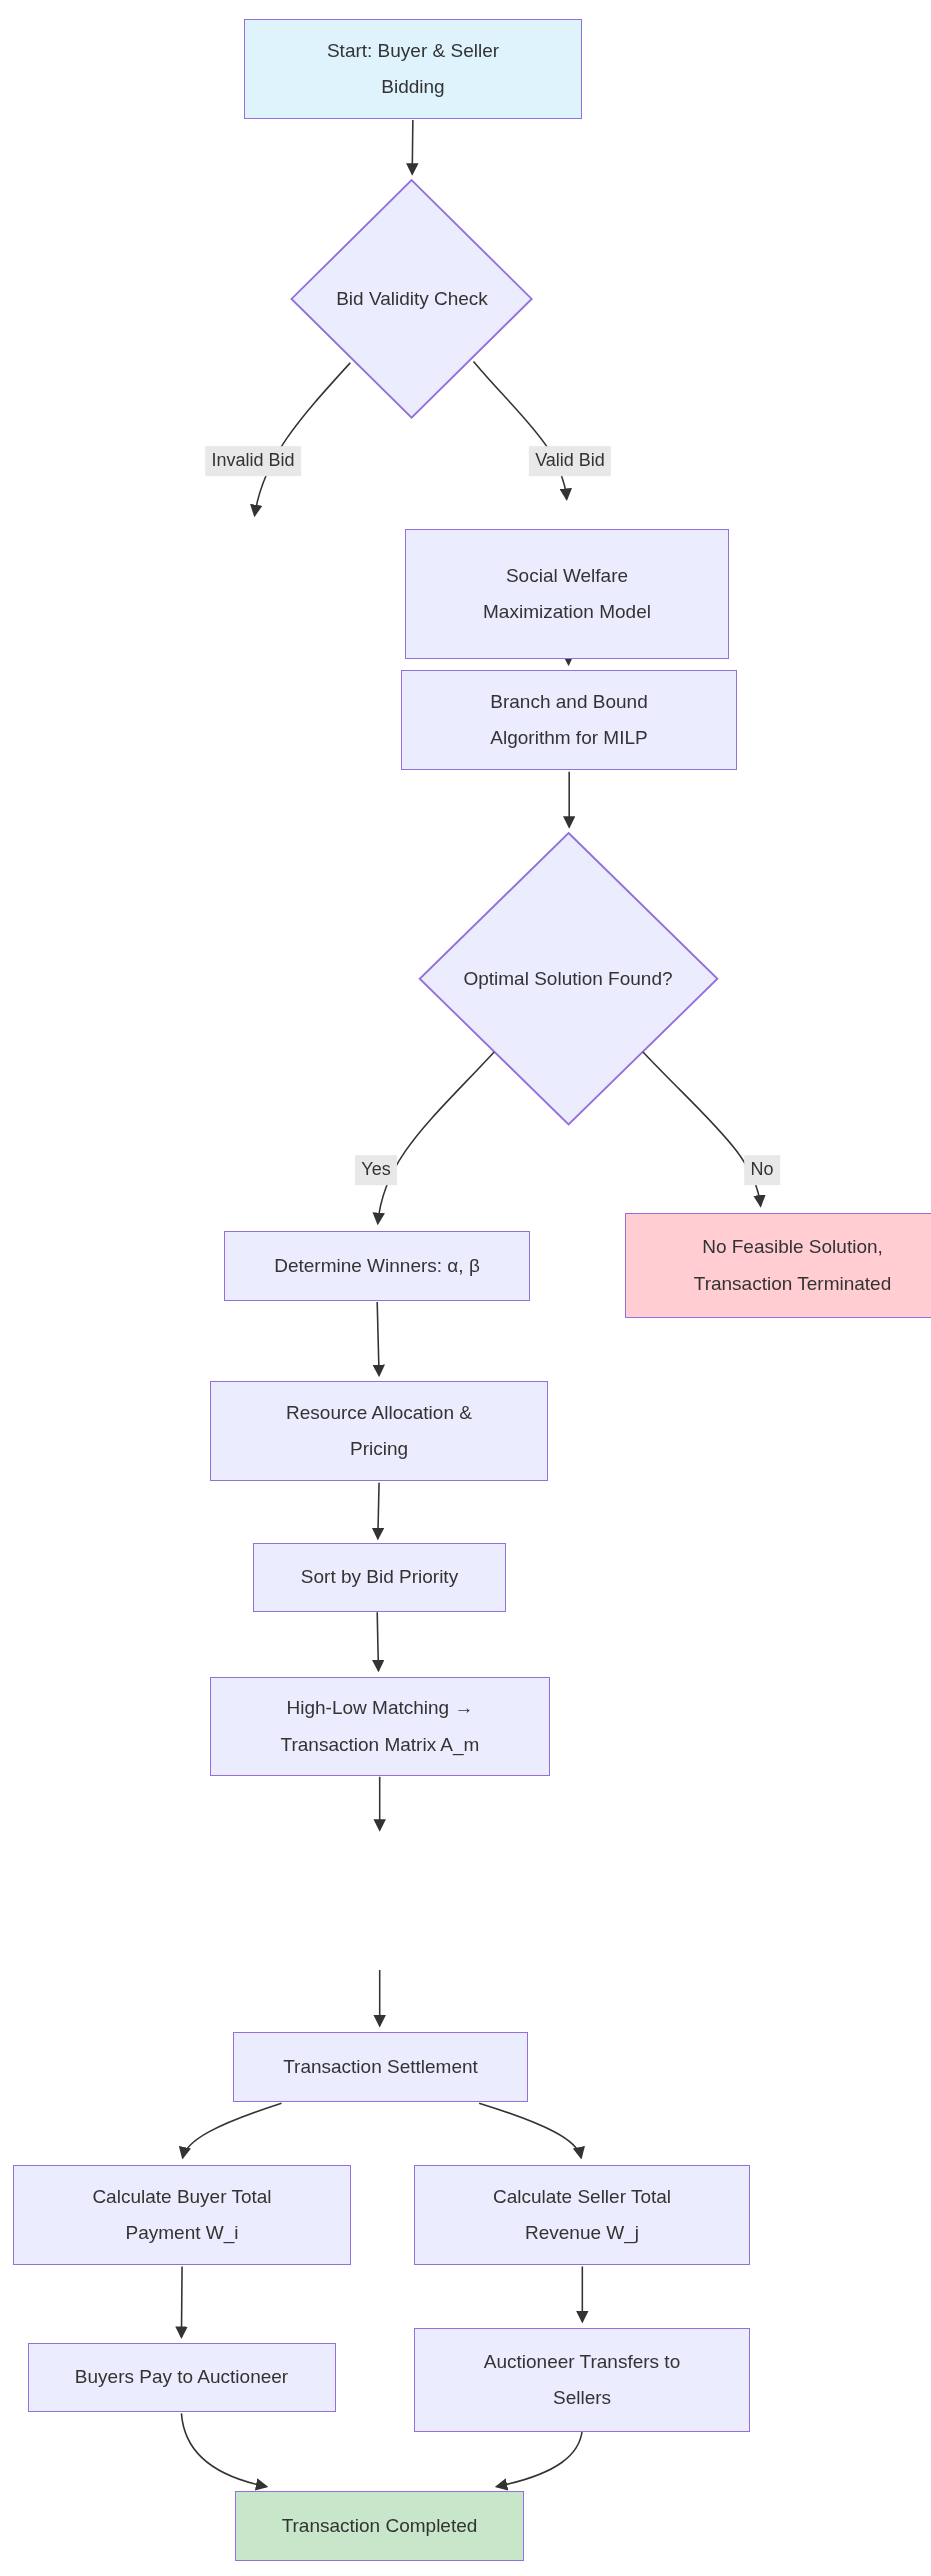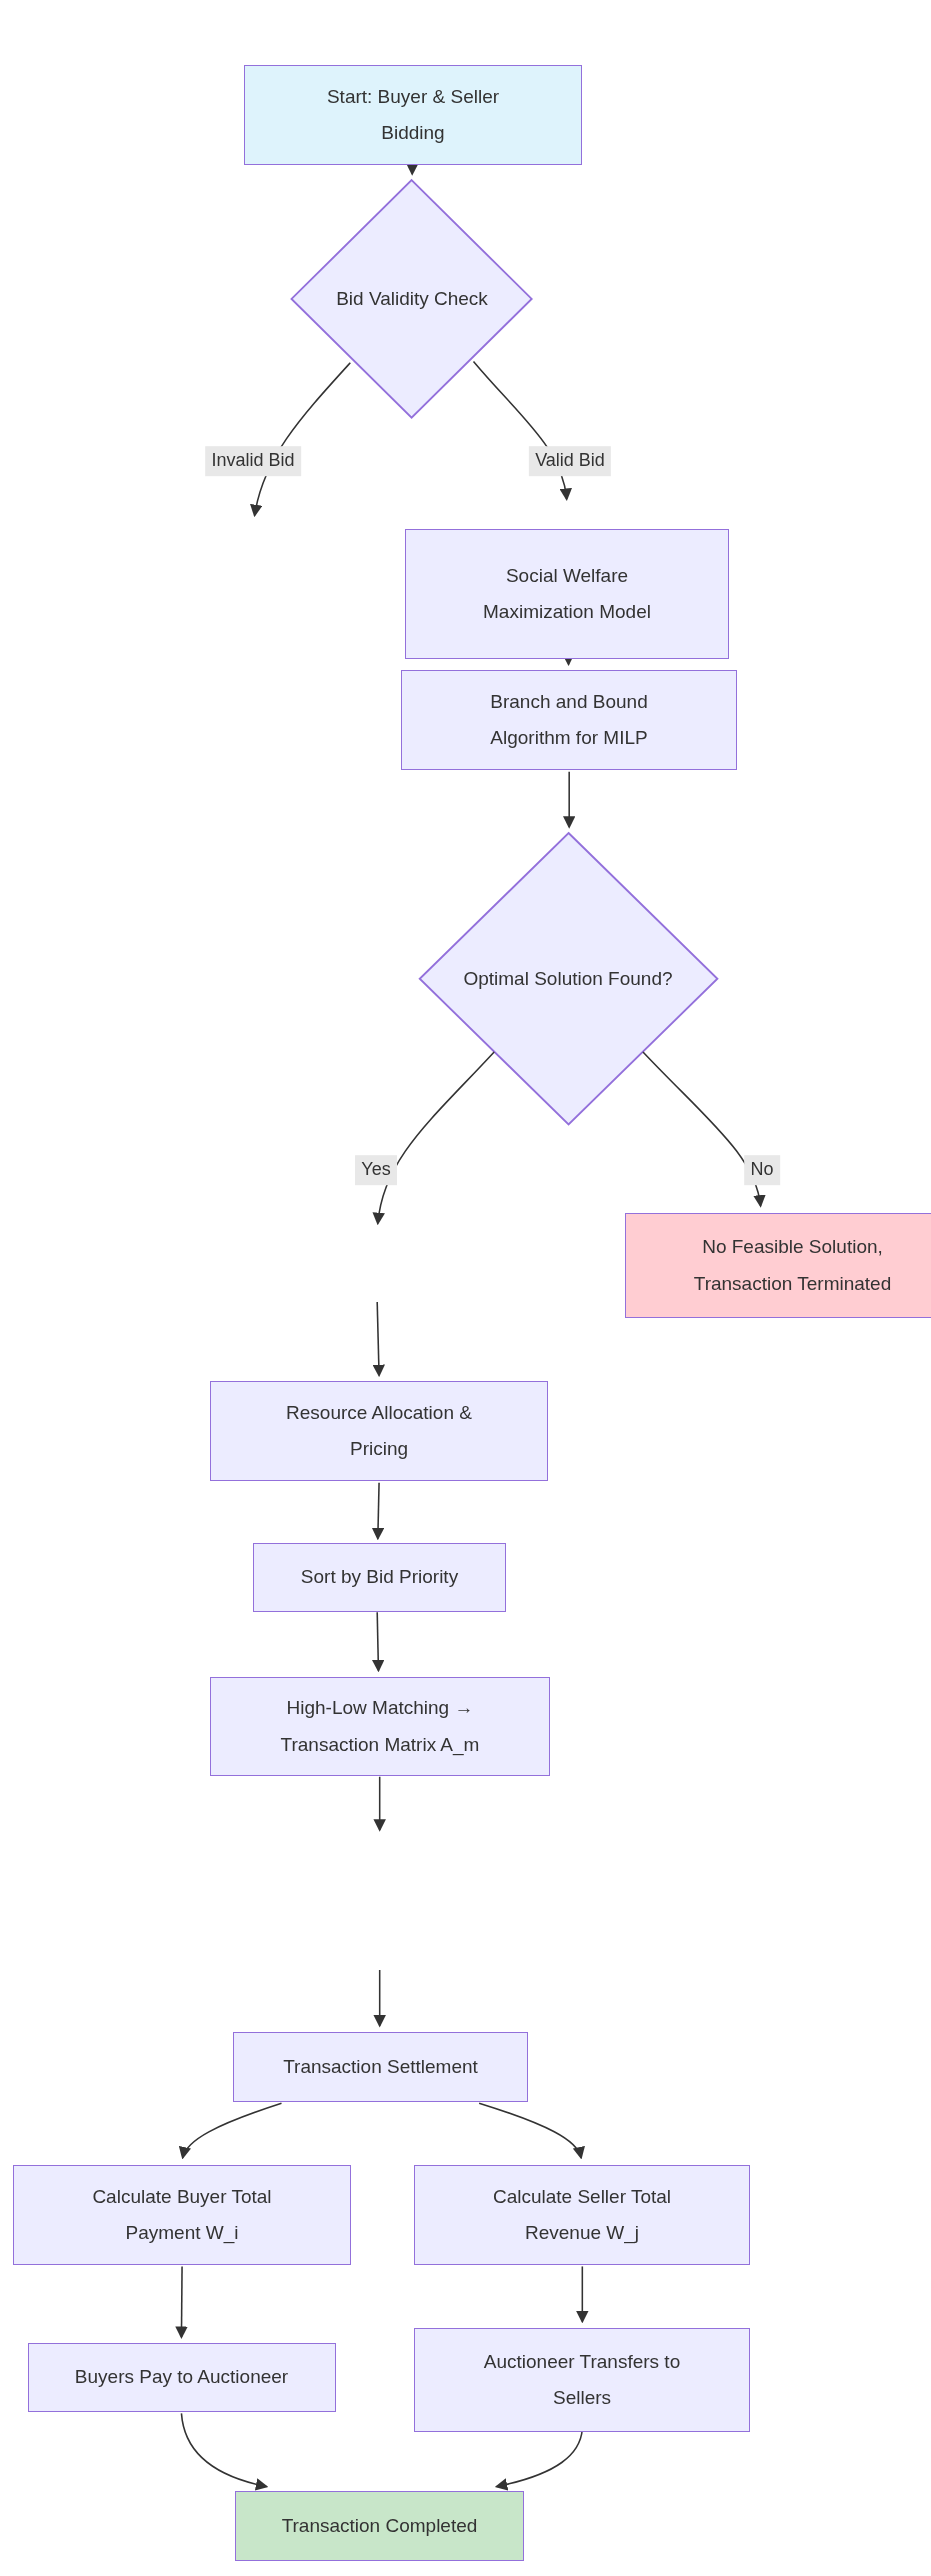--- a/index.html
+++ b/index.html
@@ -38,21 +38,21 @@
     align-items: center;
     justify-content: center;
     text-align: center;
     background: #ECECFF;
     border: 1.9px solid #9370DB;
     color: #333333;
     font-size: 19px;
     line-height: 1.9;
   }
   .node .line { display: block; white-space: nowrap; }
-  .node.start   { background: #DEF3FC; margin-top: 46px; }
+  .node.start   { background: #DEF3FC; }
   .node.error   { background: #FFCDD2; margin-left: 31px; }
   .node.success { background: #C8E6C9; }
   .dlabel {
     position: absolute;
     transform: translate(-50%, -50%);
     color: #333333;
     font-size: 19px;
     white-space: nowrap;
     text-align: center;
   }
@@ -115,20 +115,23 @@
     <span class="line">Maximization Model</span>
   </div>
 
   <div class="node" style="left:401px;top:670px;width:336px;height:100px">
     <span class="line">Branch and Bound</span>
     <span class="line">Algorithm for MILP</span>
   </div>
 
   <div class="dlabel" style="left:568px;top:979px">Optimal Solution Found?</div>
 
+  <div class="node" style="left:224px;top:1231px;width:306px;height:70px">
+    <span class="line">Determine Winners: α, β</span>
+  </div>
 
   <div class="node error" style="left:594px;top:1213px;width:335px;height:105px">
     <span class="line">No Feasible Solution,</span>
     <span class="line">Transaction Terminated</span>
   </div>
 
   <div class="node" style="left:210px;top:1381px;width:338px;height:100px">
     <span class="line">Resource Allocation &amp;</span>
     <span class="line">Pricing</span>
   </div>

